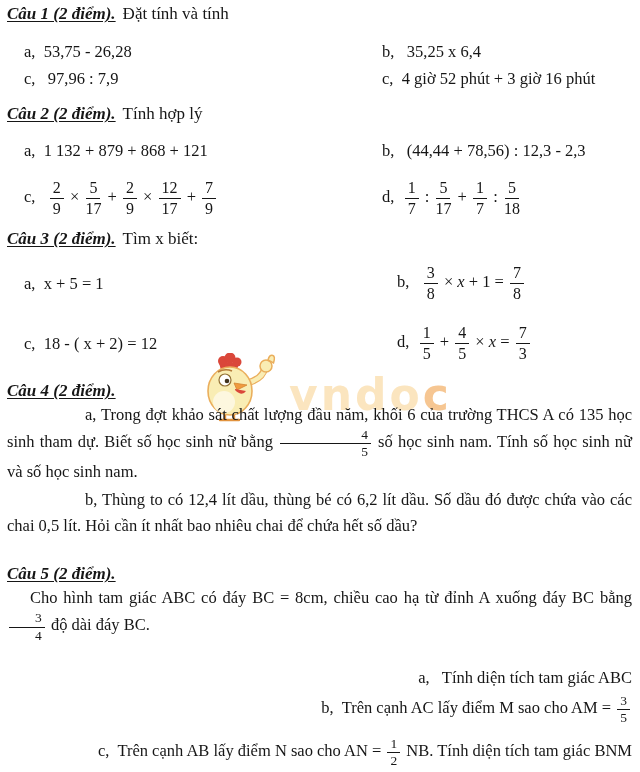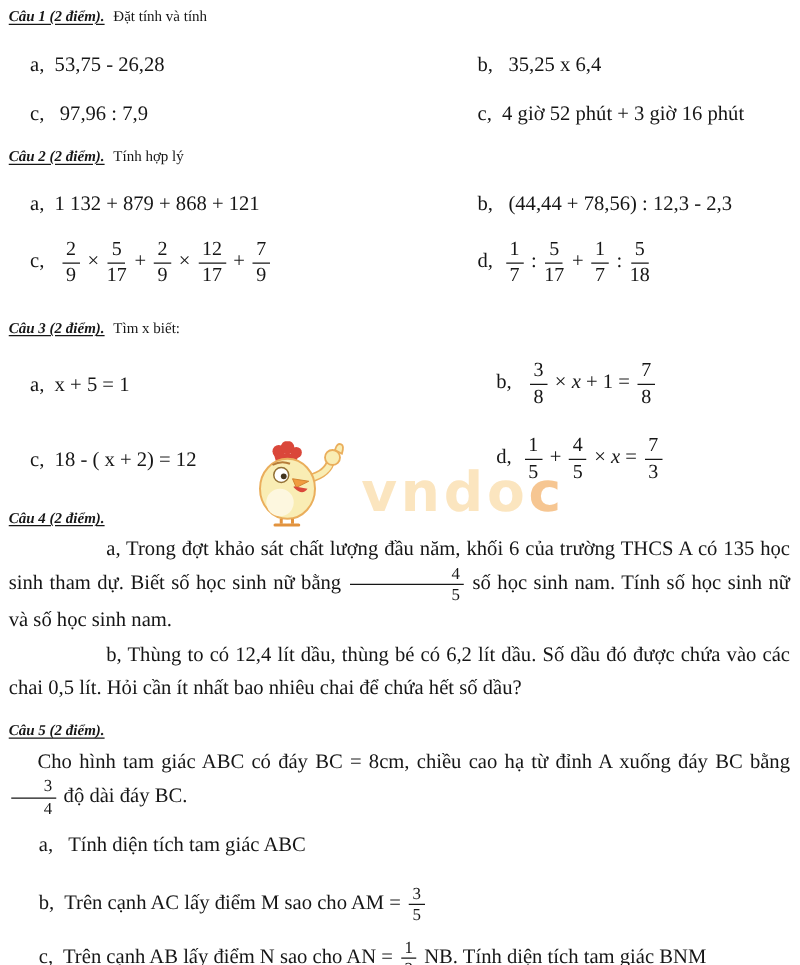--- a/index.html
+++ b/index.html
@@ -6,51 +6,51 @@
   html,body { background:#888; }
   .page {
     position:relative; width:640px; height:772px; margin:0 auto;
     background:#ffffff; overflow:hidden;
     font-family:"Liberation Serif","DejaVu Serif",serif;
     color:#161616; font-size:16.5px;
   }
   .content { position:relative; z-index:1; padding:4px 8px 0 7px; }
 
   
-  .h { font-size:12px; line-height:19px; }
+  .h { font-size:17px; line-height:19px; }
   .hu { font-weight:bold; font-style:italic; text-decoration:underline; text-underline-offset:2px; }
   .hs { margin-left:7px; }
 
   
   .row { display:grid; grid-template-columns:375px 1fr; align-items:center; }
   .row .cell { white-space:pre-wrap; line-height:19px; }
   .row .cell.left { padding-left:17px; }
   .row .cell.more { padding-left:15px; }
 
-  .mt19{margin-top:19px}.mt17{margin-top:20px}.mt16{margin-top:16px}
+  .mt19{margin-top:19px}.mt17{margin-top:8px}.mt16{margin-top:16px}
   .mt15{margin-top:15px}.mt18{margin-top:18px}.mt14{margin-top:14px}
-  .mt12{margin-top:12px}.mt8{margin-top:12px}.mt6{margin-top:22px}
+  .mt12{margin-top:12px}.mt8{margin-top:25px}.mt6{margin-top:6px}
   .mt2{margin-top:2px}
   .fracrow { min-height:46px; }
 
   
   .frac {
     display:inline-flex; flex-direction:column; align-items:center;
     vertical-align:middle; margin:0 2px; line-height:1.08; font-size:16px;
   }
   .frac .fnum { display:block; padding:0 3px 1px; border-bottom:1.3px solid #161616; }
   .frac .fden { display:block; padding-top:1px; }
   .vx { font-style:italic; }
 
   
   .para { white-space:pre-wrap; line-height:26px; text-align:justify; }
   .indent78 { text-indent:78px; }
   .indent23 { text-indent:23px; }
   .para .frac, .mitem .frac { font-size:13.5px; line-height:1.05; }
-  .mitem { white-space:pre-wrap; line-height:20px; margin-left:24px; }
+  .mitem { white-space:pre-wrap; line-height:20px; margin-left:24px;text-align:right; }
 
   
   .watermark {
     position:absolute; left:197px; top:353px; z-index:0;
     display:flex; align-items:flex-start; opacity:0.92;
   }
   .logo-text {
     font-family:"DejaVu Sans","Liberation Sans",sans-serif;
     font-weight:bold; font-size:44px; letter-spacing:3px;
     color:#fbe3ba; margin-top:20px; line-height:1;

